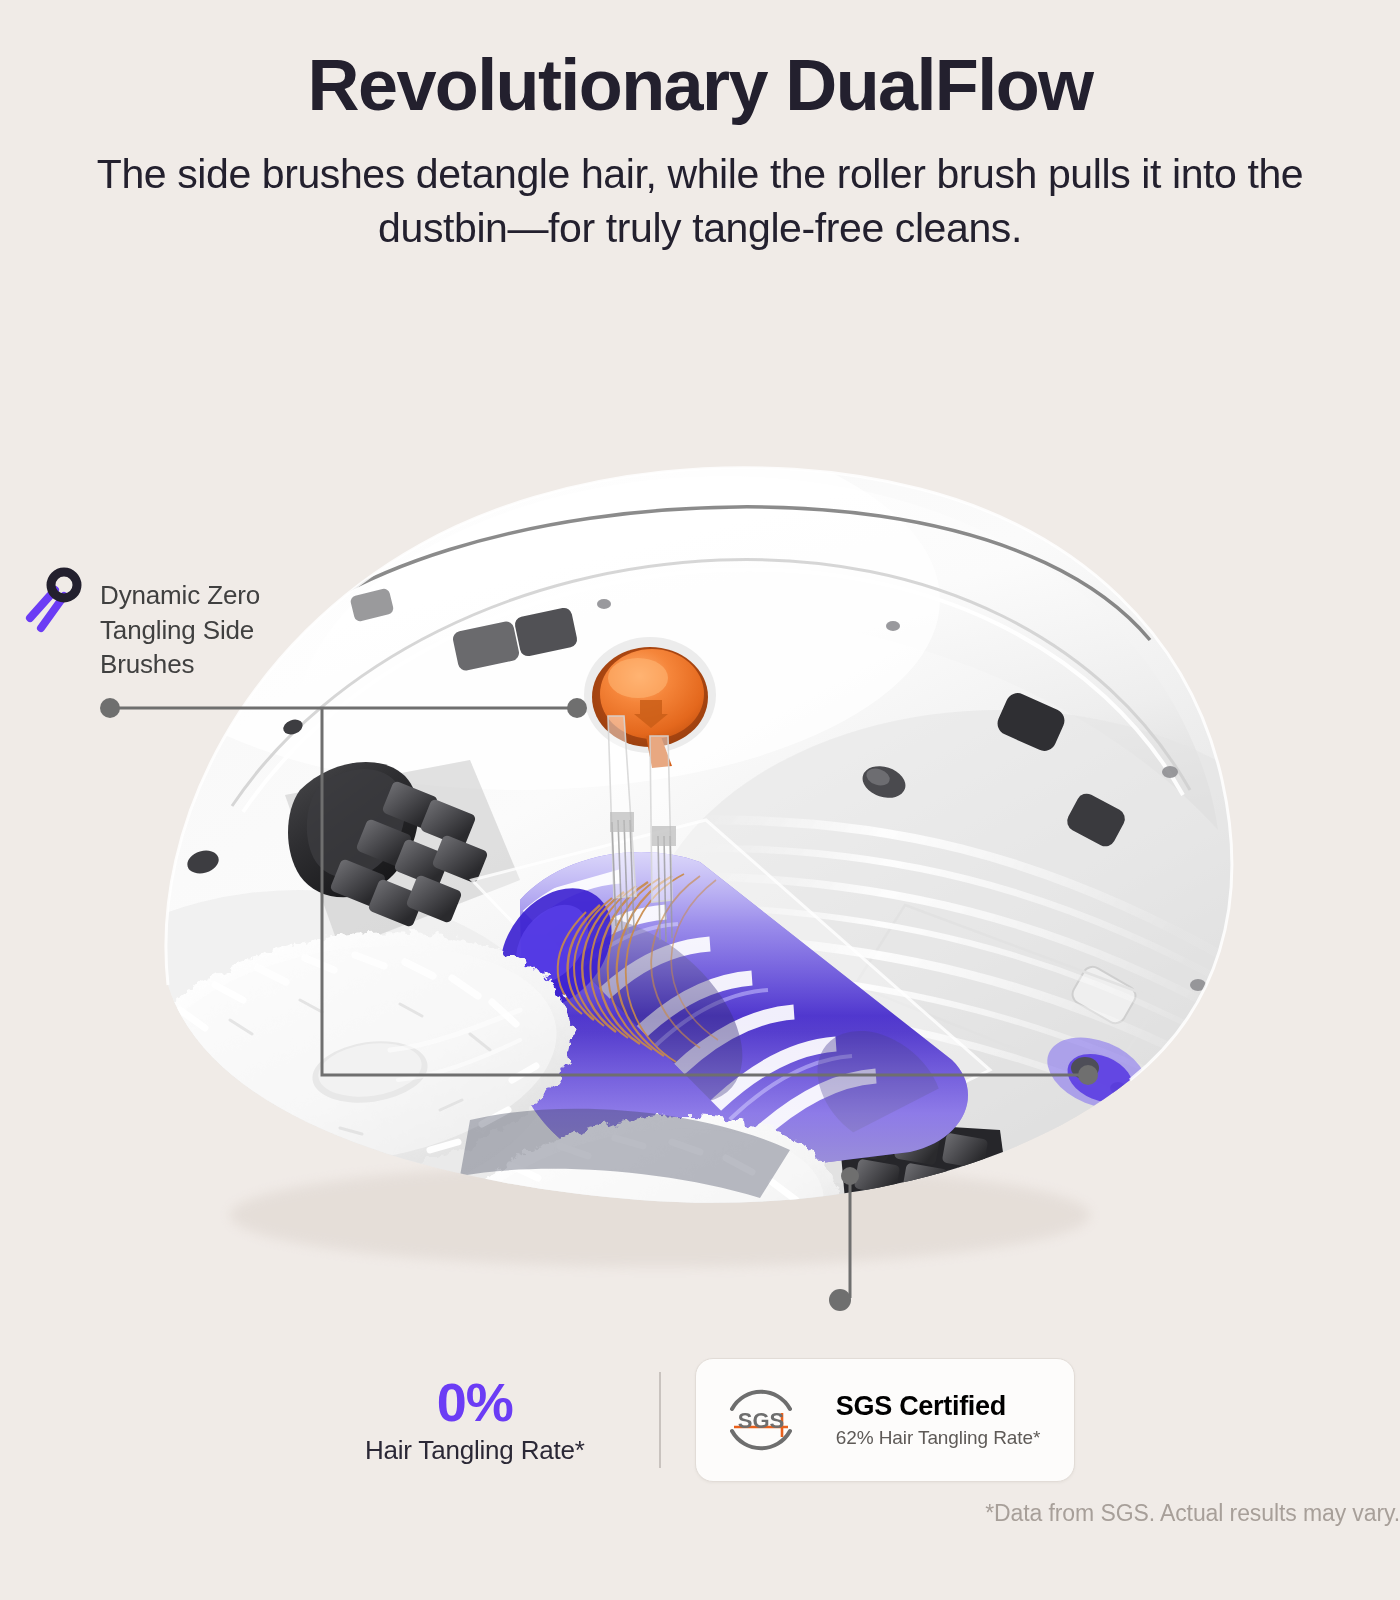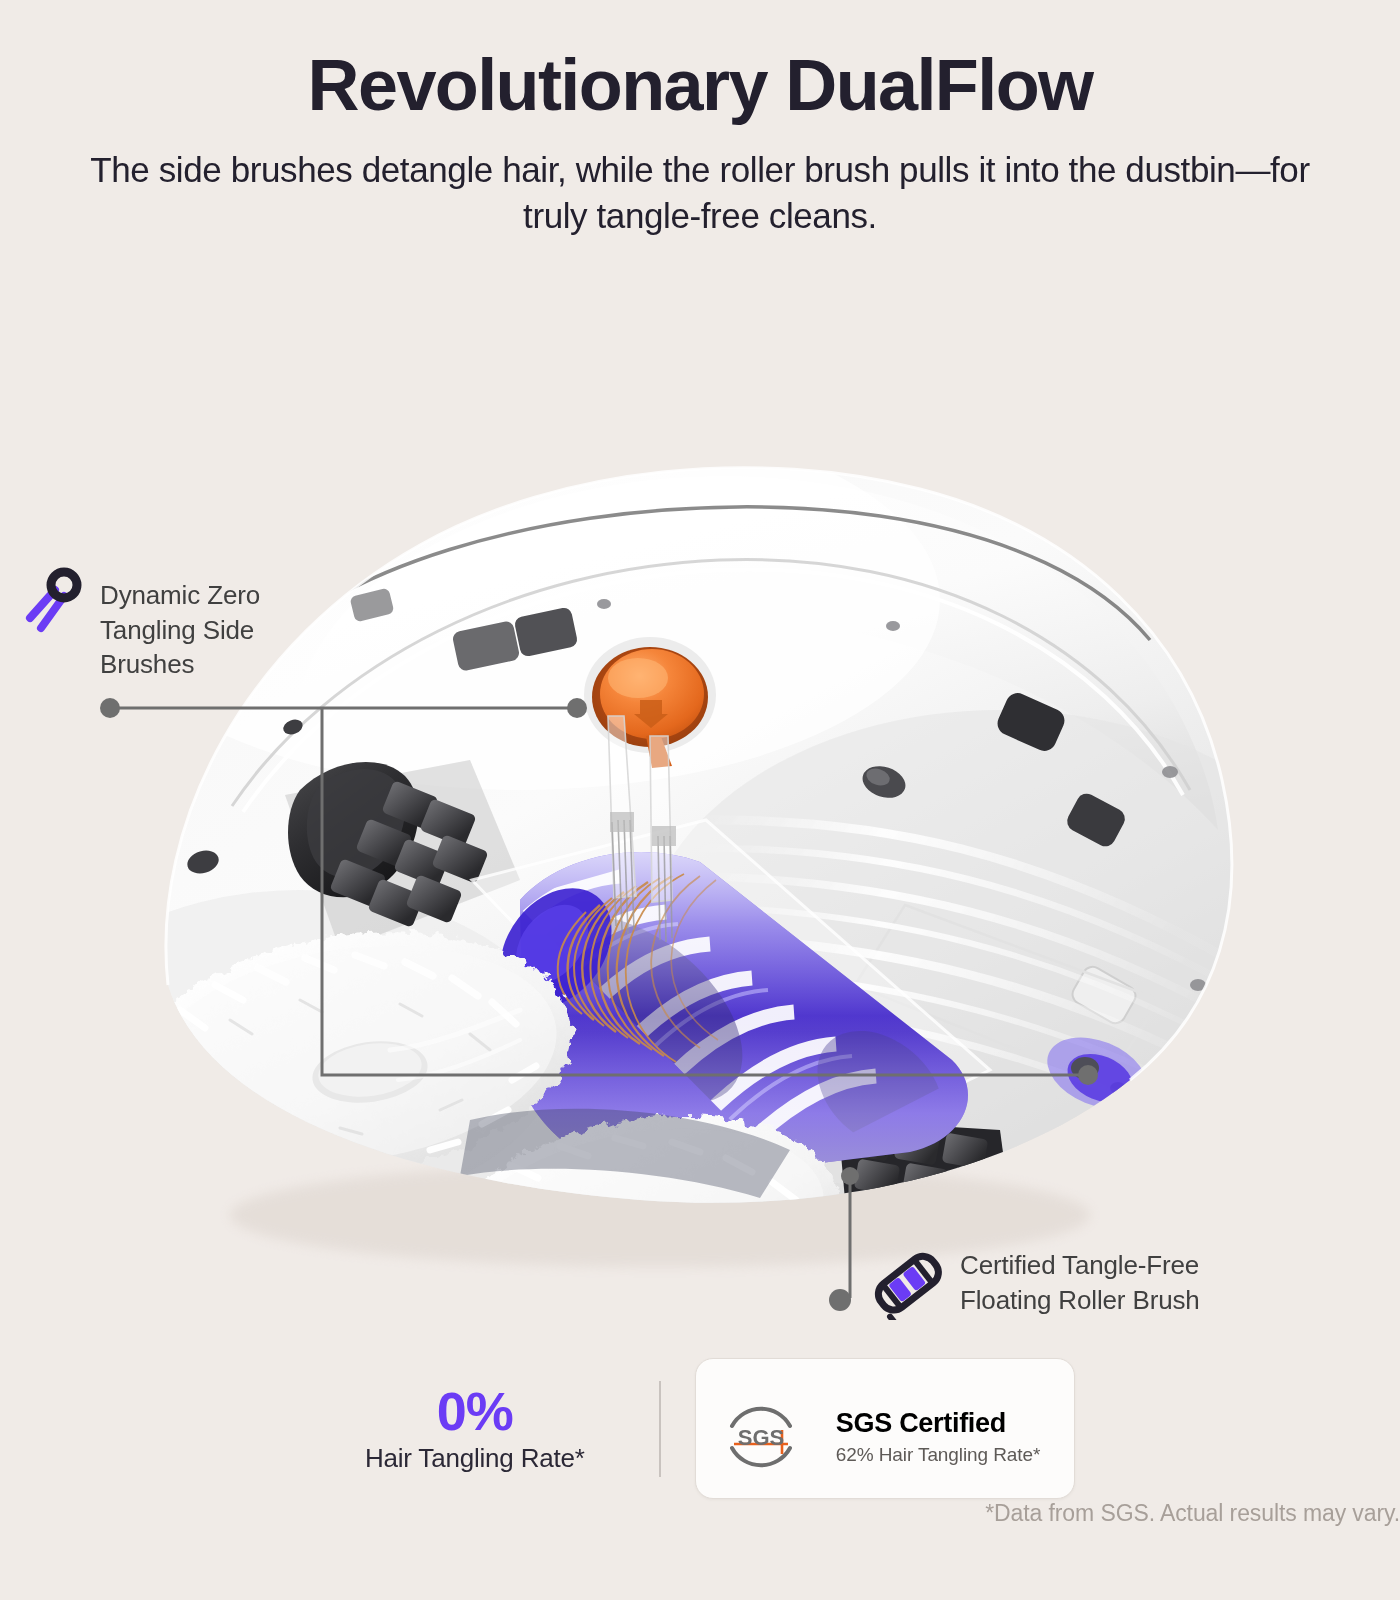--- a/index.html
+++ b/index.html
@@ -41,21 +41,21 @@
     line-height: 0.98;
     font-weight: 700;
     letter-spacing: -1.6px;
     color: #23202e;
     padding: 0 120px;
   }
   .headline .line2 { display: block; }
 
   .subhead {
     margin-top: 26px;
-    font-size: 35px;
+    font-size: 41px;
     line-height: 1.34;
     font-weight: 400;
     color: #23202e;
     letter-spacing: -0.4px;
     padding: 0 70px;
   }
 
   
   .stage {
     position: absolute;
@@ -149,21 +149,21 @@
     flex: none;
   }
 
   .sgs-card {
     display: flex;
     align-items: center;
     gap: 32px;
     background: #fdfcfb;
     border: 1px solid #e2dcd7;
     border-radius: 18px;
-    padding: 35px 34px 18px 22px;
+    padding: 18px 34px 18px 22px;
     box-shadow: 0 1px 3px rgba(60,50,45,0.05);
   }
   .sgs-logo { width: 86px; height: 86px; flex: none; }
   .sgs-texts { text-align: left; }
   .sgs-title {
     font-size: 27px;
     font-weight: 700;
     color: #000000;
     letter-spacing: -0.3px;
     line-height: 1.15;
@@ -585,36 +585,20 @@
         <line x1="33" y1="24" x2="8" y2="52" stroke="#6b3cf5" stroke-width="8" stroke-linecap="round"></line>
         <line x1="42" y1="30" x2="19" y2="62" stroke="#6b3cf5" stroke-width="8" stroke-linecap="round"></line>
         <circle cx="42" cy="19" r="13" fill="none" stroke="#23202e" stroke-width="9"></circle>
       </svg>
     </span>
     <div class="callout-text">Dynamic Zero
 Tangling Side
 Brushes</div>
   </div>
 
-  <div class="callout" id="callout-roller">
-    <span class="icon-roller">
-      <svg viewBox="0 0 78 72" width="78" height="72" aria-hidden="true">
-        <g transform="rotate(-38 39 36)">
-          <rect x="6" y="20" width="66" height="30" rx="13" ry="13" fill="none" stroke="#23202e" stroke-width="7"></rect>
-          <rect x="22" y="24" width="13" height="22" rx="3" fill="#6b3cf5"></rect>
-          <rect x="40" y="24" width="13" height="22" rx="3" fill="#6b3cf5"></rect>
-          <line x1="18" y1="20" x2="18" y2="50" stroke="#23202e" stroke-width="6"></line>
-          <line x1="58" y1="20" x2="58" y2="50" stroke="#23202e" stroke-width="6"></line>
-          <line x1="4" y1="50" x2="4" y2="58" stroke="#23202e" stroke-width="6" stroke-linecap="round"></line>
-        </g>
-      </svg>
-    </span>
-    <div class="callout-text">Certified Tangle-Free
-Floating Roller Brush</div>
-  </div>
 
   <div class="stats">
 
     <div class="stat-block">
       <div class="stat-value">0%</div>
       <div class="stat-label">Hair Tangling Rate*</div>
     </div>
 
     <div class="stats-divider"></div>
 

